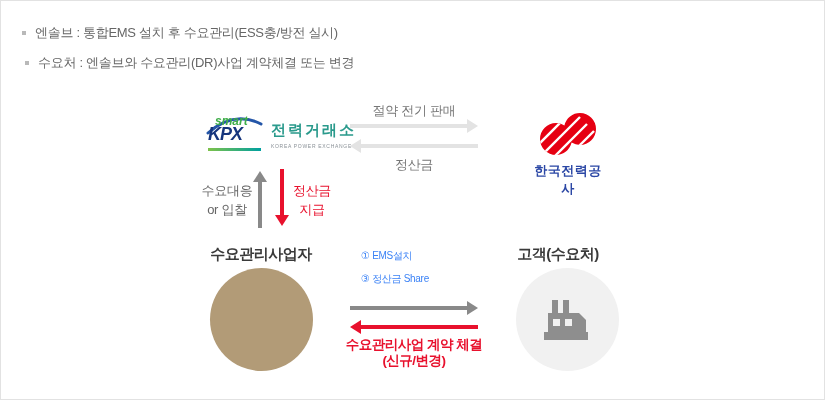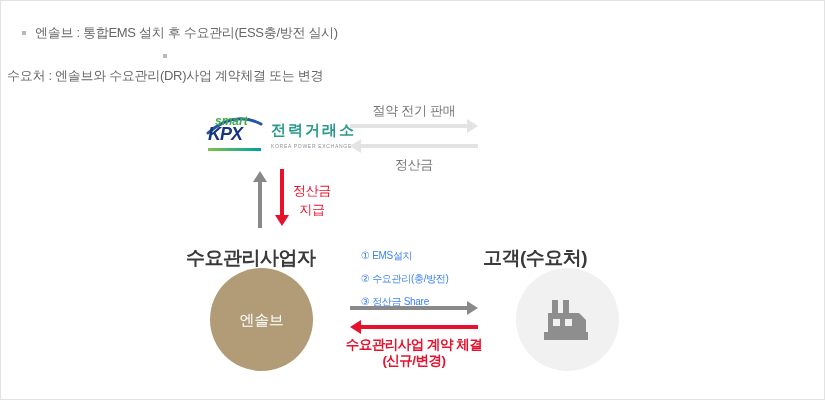--- a/index.html
+++ b/index.html
@@ -6,26 +6,26 @@
   html,body { background:#fff; font-family:"Liberation Sans","DejaVu Sans",sans-serif; }
   .canvas {
     position:relative; width:825px; height:400px;
     background:#fff; border:1px solid #e2e2e2; overflow:hidden;padding-left:34px;
   }
   
   .note { position:absolute; display:flex; align-items:center; gap:9px;
           font-size:13px; color:#666; letter-spacing:-0.3px; }
   .note .bullet { width:4px; height:4px; background:#b9b9b9; flex:none; }
   .note1 { left:21px; top:23px; }
-  .note2 { left:6px; top:53px;flex-direction:column; }
+  .note2 { left:24px; top:53px; }
 
   
   .flow-label { position:absolute; font-size:13px; color:#777; text-align:center; letter-spacing:-0.3px; }
-  .entity-title { position:absolute; font-size:19px; font-weight:700; color:#3a3a3a;
-                  letter-spacing:-0.5px; }
+  .entity-title { position:absolute; font-size:15px; font-weight:700; color:#3a3a3a;
+                  text-align:center; letter-spacing:-0.5px; }
 
   
   .arr { position:absolute; background:var(--c,#999); }
   .arr.h { height:4px; }
   .arr.h.right::after { content:""; position:absolute; left:100%; top:50%; transform:translateY(-50%);
     border:7px solid transparent; border-right:0; border-left:11px solid var(--c,#999); }
   .arr.h.left::before { content:""; position:absolute; right:100%; top:50%; transform:translateY(-50%);
     border:7px solid transparent; border-left:0; border-right:11px solid var(--c,#999); }
   .arr.v { width:4px; }
   .arr.v.up::before { content:""; position:absolute; bottom:100%; left:50%; transform:translateX(-50%);
@@ -92,59 +92,83 @@
       <span class="kpx-smart">smart</span>
       <span class="kpx-abbr">KPX</span>
       <div class="kpx-bar"></div>
     </div>
     <div class="kpx-text">
       <div class="kpx-ko">전력거래소</div>
       <div class="kpx-en">KOREA POWER EXCHANGE</div>
     </div>
   </div>
 
+  <div class="kepco-logo">
+    <svg width="72" height="46" viewBox="0 0 72 46">
+      <defs>
+        <clipPath id="kcl">
+          <circle cx="24" cy="28" r="16"></circle>
+          <circle cx="48" cy="18" r="16"></circle>
+        </clipPath>
+      </defs>
+      <g clip-path="url(#kcl)">
+        <rect width="72" height="46" fill="#e60012"></rect>
+        <g stroke="#ffffff" stroke-width="2.4">
+          <line x1="-6" y1="32" x2="34" y2="-8"></line>
+          <line x1="1" y1="39" x2="41" y2="-1"></line>
+          <line x1="8" y1="46" x2="48" y2="6"></line>
+          <line x1="15" y1="53" x2="55" y2="13"></line>
+          <line x1="22" y1="60" x2="62" y2="20"></line>
+          <line x1="29" y1="67" x2="69" y2="27"></line>
+        </g>
+      </g>
+    </svg>
+    <div class="kepco-ko">한국전력공사</div>
+  </div>
 
   <div class="flow-label" style="left:343px;top:101px;width:140px;text-align:center;">절약 전기 판매</div>
   <div class="arr h right" style="left:349px;top:123px;width:117px;--c:var(--light-arrow,#e3e3e3);"></div>
   <div class="arr h left" style="left:360px;top:143px;width:117px;--c:var(--light-arrow,#e3e3e3);"></div>
   <div class="flow-label" style="left:343px;top:155px;width:140px;">정산금</div>
 
+  <div class="vlabel up">
+    <div>수요대응</div>
+    <div>or 입찰</div>
+  </div>
   <div class="arr v up" style="left:257px;top:181px;height:46px;--c:var(--dark-arrow,#898989);"></div>
   <div class="arr v down" style="left:279px;top:168px;height:46px;--c:var(--red,#e8112d);"></div>
   <div class="vlabel down">
     <div>정산금</div>
     <div>지급</div>
   </div>
 
   <div class="entity-title" style="left:185px;top:244px;width:150px;">수요관리사업자</div>
   <div class="entity-title" style="left:482px;top:244px;width:150px;">고객(수요처)</div>
 
   <div class="circle operator">
     <div>
-      <div>엔솔브</div>
     </div>
   </div>
 
   <div class="circle customer">
     <svg width="48" height="44" viewBox="0 0 48 44">
       <g fill="#8e8e8e">
         <path d="M8 2 h6 v14 h-6 z"></path>
         <path d="M19 2 h6 v14 h-6 z"></path>
         <rect x="4" y="15" width="31" height="20"></rect>
         <path d="M35 15 l7 7 v13 h-7 z"></path>
         <rect x="0" y="34" width="44" height="8"></rect>
       </g>
       <rect x="9" y="21" width="7" height="7" fill="#f1f1f1"></rect>
       <rect x="21" y="21" width="7" height="7" fill="#f1f1f1"></rect>
     </svg>
   </div>
 
   <div class="steps">
     <div>① EMS설치</div>
-    <div>② 수요관리(충/방전)</div>
     <div>③ 정산금 Share</div>
   </div>
   <div class="arr h right" style="left:349px;top:305px;width:117px;--c:var(--dark-arrow,#898989);"></div>
   <div class="arr h left" style="left:360px;top:324px;width:117px;--c:var(--red,#e8112d);"></div>
   <div class="contract">
     <div>수요관리사업 계약 체결</div>
     <div>(신규/변경)</div>
   </div>
 
 </div>

